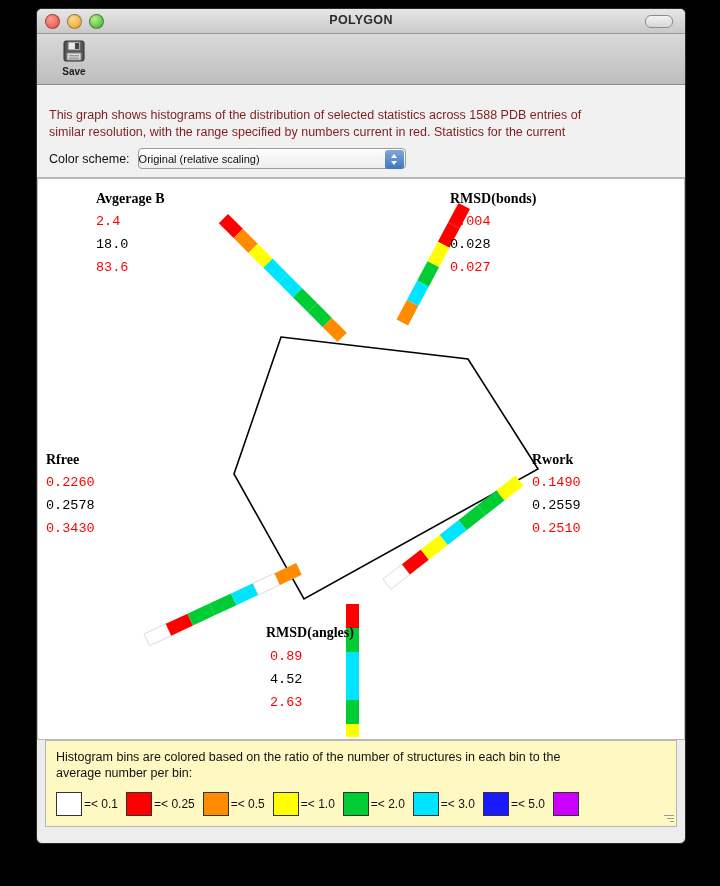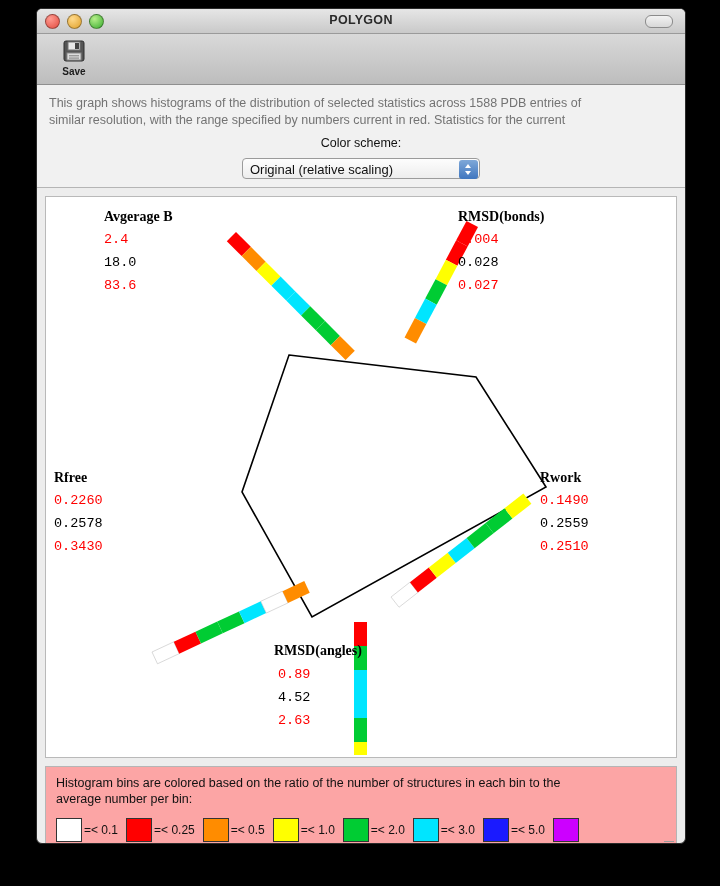--- a/index.html
+++ b/index.html
@@ -43,64 +43,63 @@
   }
   .toolbtn{
     position:absolute;left:14px;top:3px;width:46px;text-align:center;
     cursor:default;
   }
   .toolbtn .glyph{display:block;height:28px;}
   .toolbtn .lbl{display:block;font-size:10px;color:#1c1c1c;margin-top:1px;}
 
   
   .desc{
-    background:#f1f1f1;padding:10px 12px 6px 12px;
-    font-size:12.5px;color:#737373;line-height:1.32;
+    background:#f1f1f1;padding:22px 12px 6px 12px;
+    font-size:12.5px;color:#7f1d1d;line-height:1.32;
     border-bottom:0;
   }
   .ctrlrow{
     background:#f1f1f1;padding:2px 12px 8px 12px;
     display:flex;align-items:center;gap:8px;
     border-bottom:1px solid #b5b5b5;
-    flex-direction:column;
   }
   .ctrlrow .lab{font-size:12.5px;color:#111;}
   .select{
-    position:relative;width:238px;height:21px;
+    position:relative;width:268px;height:21px;
     background:linear-gradient(to bottom,#fdfdfd,#ededed);
     border:1px solid #9b9b9b;border-radius:4px;
-    font-size:13px;color:#111;line-height:21px;padding-left:7px;
+    font-size:11px;color:#111;line-height:21px;padding-left:0;
     box-sizing:border-box;
   }
   .select .arrowbox{
     position:absolute;right:1px;top:1px;width:19px;height:19px;
     background:linear-gradient(to bottom,#7fa8d8,#3f76bf);
     border-radius:3px;
   }
   .select .arrowbox:before{
     content:"";position:absolute;left:6px;top:4px;
     border-left:3.5px solid transparent;border-right:3.5px solid transparent;
     border-bottom:4px solid #fff;
   }
   .select .arrowbox:after{
     content:"";position:absolute;left:6px;bottom:4px;
     border-left:3.5px solid transparent;border-right:3.5px solid transparent;
     border-top:4px solid #fff;
   }
 
   
   .canvaswrap{
-    margin:8px;height:560px;background:#fff;border:1px solid #b9b9b9;
+    height:560px;background:#fff;border:1px solid #b9b9b9;
     position:relative;overflow:hidden;
   }
   .canvaswrap svg{display:block;}
 
   
   .legend{
-    margin:0 8px 8px 8px;background:#fca5a5;border:1px solid #b5b5b5;
+    margin:0 8px 8px 8px;background:#fef9c3;border:1px solid #b5b5b5;
     padding:8px 0 10px 10px;position:relative;
   }
   .legend .txt{font-size:12.5px;color:#111;line-height:1.3;}
   .swatches{display:flex;align-items:center;margin-top:10px;}
   .sw{width:24px;height:22px;border:1px solid #333;}
   .swlab{font-size:12px;color:#111;margin-right:8px;margin-left:2px;}
   .resizer{
     position:absolute;right:2px;bottom:1px;width:12px;height:12px;
   }
   .resizer i{display:block;height:1px;background:#9a9a9a;margin:2px 0 0 auto;}

